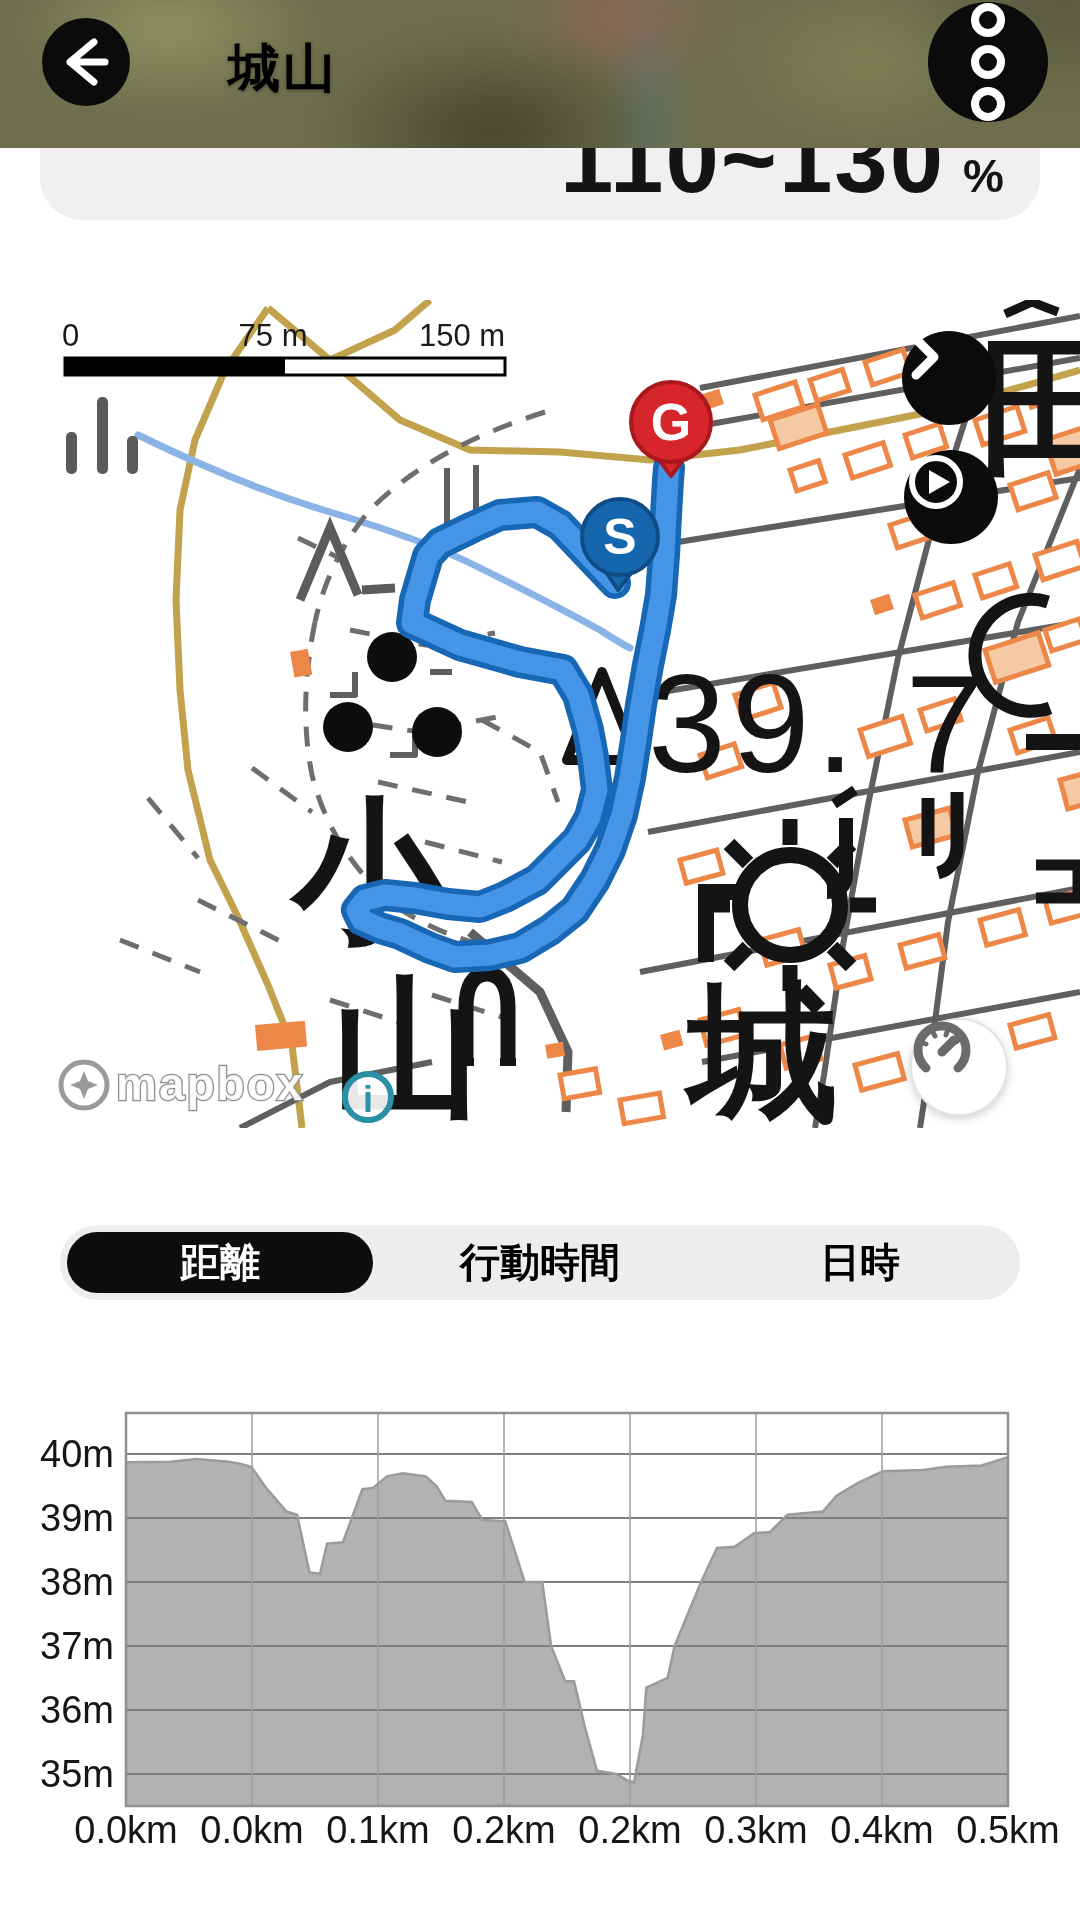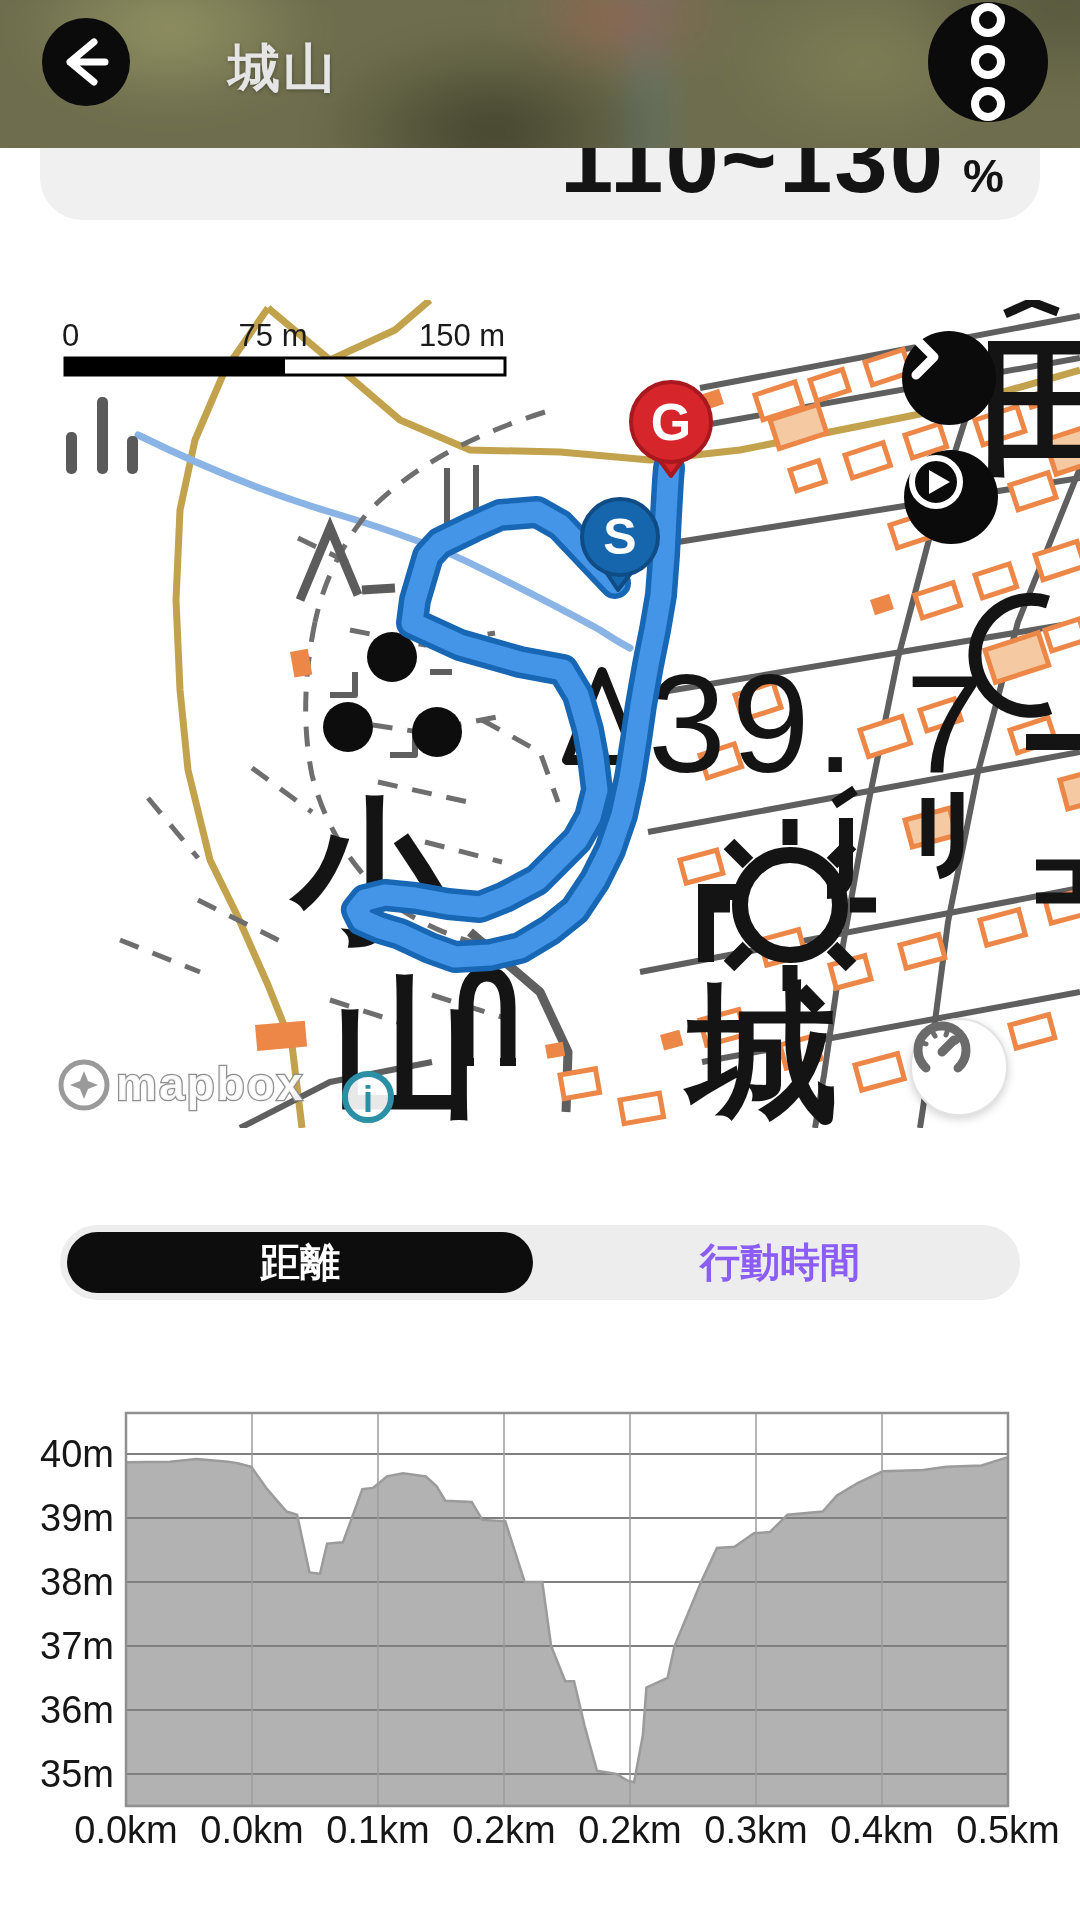--- a/index.html
+++ b/index.html
@@ -16,21 +16,21 @@
       radial-gradient(200px 120px at 78% 45%, rgba(130,130,85,.8), rgba(130,130,85,0) 70%),
       radial-gradient(240px 130px at 95% 20%, rgba(85,85,60,.9), rgba(85,85,60,0) 70%),
       linear-gradient(90deg, rgba(0,0,0,0) 57%, rgba(80,125,150,.4) 59%, rgba(0,0,0,0) 62%),
       #6e6e4c;}
   .round-btn{position:absolute;border-radius:50%;background:#0b0b0b;display:flex;
              align-items:center;justify-content:center;cursor:pointer;}
   .back-btn{left:42px;top:18px;width:88px;height:88px;}
   .menu-btn{left:928px;top:2px;width:120px;height:120px;flex-direction:column;gap:8px;}
   .menu-ring{width:18px;height:18px;border:8px solid #fff;border-radius:50%;background:transparent;}
   .page-title{position:absolute;left:228px;top:34px;font-size:52px;font-weight:bold;
-              color:#e5e5e5;letter-spacing:3px;text-shadow:0 1px 4px rgba(0,0,0,.35);}
+              color:#000000;letter-spacing:3px;text-shadow:0 1px 4px rgba(0,0,0,.35);}
 
   
   .stat-card{position:absolute;left:40px;top:148px;width:1000px;height:72px;background:#f0f0f0;
              border-radius:0 0 42px 42px;overflow:hidden;}
   .stat-row{position:absolute;right:36px;top:-44px;display:flex;align-items:baseline;gap:18px;}
   .stat-value{font-size:96px;font-weight:bold;color:#141414;letter-spacing:2px;white-space:nowrap;}
   .stat-unit{font-size:46px;font-weight:bold;color:#141414;}
 
   
   .map{position:absolute;top:300px;left:0;width:1080px;height:828px;background:#fff;}
@@ -51,21 +51,21 @@
   .bo{fill:#fff;stroke:#ed8748;stroke-width:5;}
   .bs{fill:#ed8748;stroke:none;}
   .bp{fill:#f5c9a2;stroke:#ed8748;stroke-width:5;}
   .blk{stroke:#141414;fill:none;}
   .kanji{font-weight:bold;fill:#141414;text-anchor:middle;}
 
   
   .tabs{position:absolute;left:60px;top:1225px;width:960px;height:75px;background:#ededed;
         border-radius:44px;display:flex;}
   .tab{flex:1;display:flex;align-items:center;justify-content:center;font-size:40px;
-       font-weight:bold;color:#8b5cf6;border-radius:38px;margin:7px;cursor:pointer;}
+       font-weight:bold;color:#000000;border-radius:38px;margin:7px;cursor:pointer;}
   .tab.selected{background:#0d0d0d;color:#fff;}
 
   
   .chart{position:absolute;top:1400px;left:0;width:1080px;height:500px;}
 </style>
 </head>
 <body>
 
 <div class="header">
   <div class="header-photo"></div>
@@ -264,20 +264,21 @@
       <path d="M-16,18 A24,24 0 1 1 16,18" fill="none" stroke="#6b6b6b" stroke-width="9" stroke-linecap="round"></path>
       <path d="M-22,-8 L-16,-6 M-10,-19 L-7,-14 M6,-21 L4,-15 M19,-12 L14,-8" stroke="#6b6b6b" stroke-width="5" stroke-linecap="round"></path>
       <path d="M0,2 L12,-10" stroke="#6b6b6b" stroke-width="9" stroke-linecap="round"></path>
     </svg>
   </div>
 </div>
 
 <div class="tabs">
   <div class="tab selected">距離</div>
   <div class="tab">行動時間</div>
+  <div class="tab">日時</div>
 </div>
 
 <svg id="elev-svg" class="chart" viewBox="0 0 1080 500">
     <polygon points="126,62.285016286645146 170.1,61.64495114006502 196.56,59.08469055374587 228.312,61.64495114006502 238.89600000000002,63.56514657980449 251.24399999999997,66.76547231270376 267.12,89.16775244299663 286.524,111.57003257328984 297.108,114.77035830618917 309.456,172.37622149837145 320.03999999999996,173.6563517915308 327.096,143.57328990228007 342.972,142.29315960912072 362.376,89.16775244299663 372.96000000000004,87.88762214983723 387.072,76.36644951140079 402.948,73.16612377850146 425.88,76.36644951140079 436.464,85.96742671009775 445.284,100.68892508143307 471.744,101.96905537459287 482.32800000000003,119.89087947882746 505.26,121.1710097719868 524.664,181.97719869706845 542.304,181.97719869706845 551.124,245.98371335504888 565.236,281.18729641693795 574.056,281.18729641693795 584.6400000000001,325.9918566775244 596.988,370.79641693811095 616.392,373.99674267100977 626.9759999999999,380.3973941368079 634.0319999999999,382.3175895765474 642.852,335.59283387622145 646.38,287.5879478827361 667.548,277.9869706840391 674.604,245.98371335504888 690.48,207.5798045602605 701.064,181.97719869706845 716.94,148.05374592833874 734.5799999999999,146.77361563517934 753.9839999999999,133.33224755700337 769.86,132.05211726384363 787.5,114.77035830618917 822.7800000000001,111.57003257328984 836.892,95.56840390879472 858.06,82.76710097719888 882.756,71.24592833876244 923.328,69.96579804560264 946.26,66.76547231270376 981.54,65.48534201954402 1008,57.16449511400634 1008,406 126,406" fill="#b2b2b2"></polygon>
     <line x1="126" x2="1008" y1="53.964169381107524" y2="53.964169381107524" stroke="#7f7f7f" stroke-width="2"></line>
     <line x1="126" x2="1008" y1="117.97068403908798" y2="117.97068403908798" stroke="#7f7f7f" stroke-width="2"></line>
     <line x1="126" x2="1008" y1="181.97719869706845" y2="181.97719869706845" stroke="#7f7f7f" stroke-width="2"></line>
     <line x1="126" x2="1008" y1="245.98371335504888" y2="245.98371335504888" stroke="#7f7f7f" stroke-width="2"></line>
     <line x1="126" x2="1008" y1="309.9902280130293" y2="309.9902280130293" stroke="#7f7f7f" stroke-width="2"></line>
     <line x1="126" x2="1008" y1="373.99674267100977" y2="373.99674267100977" stroke="#7f7f7f" stroke-width="2"></line>

